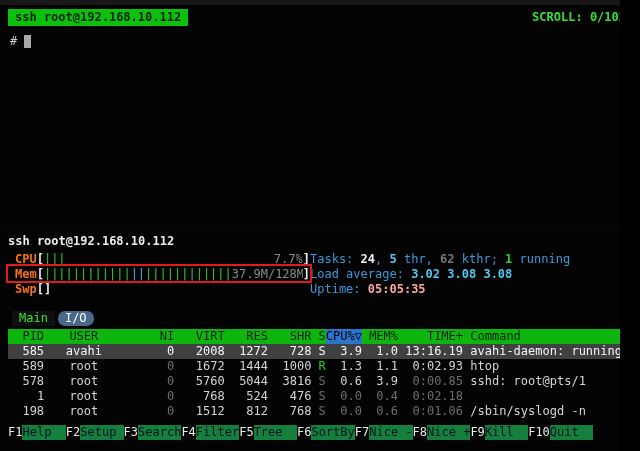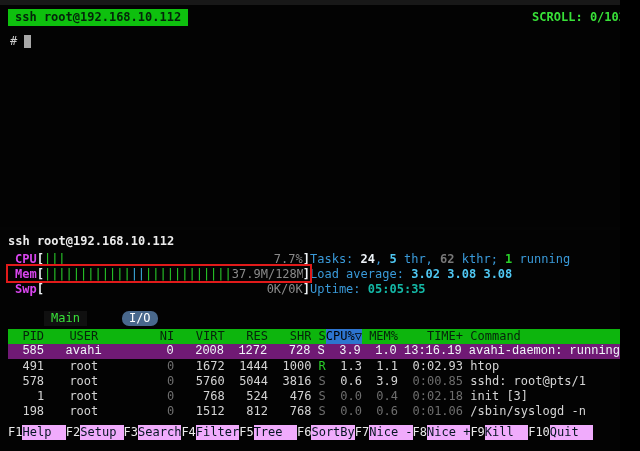--- a/index.html
+++ b/index.html
@@ -17,42 +17,42 @@
   .cursor-block{display:inline-block;width:7px;height:13px;background:#a8a8a8;margin-left:7px;}
 
   
   .pane-bottom{position:absolute;top:230px;left:0;width:640px;height:221px;background:#030303;}
   .titlebar2{padding:4px 0 0 8px;height:16px;color:#ececec;font-weight:bold;white-space:pre;}
   .htop{padding:2px 0 0 8px;}
 
   
   .meter-line{display:flex;height:15px;white-space:pre;}
   .meter{display:flex;width:302px;flex:none;padding-left:7px;box-sizing:border-box;}
-  .mlabel{color:#d946ef;font-weight:bold;white-space:pre;}
+  .mlabel{color:#f97316;font-weight:bold;white-space:pre;}
   .bracket{color:#eef2f5;font-weight:bold;}
   .bar-inner{display:flex;width:36ch;overflow:hidden;white-space:pre;}
   .bars-green{color:#2ad12a;}
   .bars-cyan{color:#3fb3e8;}
   .bar-value{margin-left:auto;color:#8a8a8a;}
   .stat{white-space:pre;}
   .sl{color:#3a9ad9;text-align:center;}
   .sw{color:#eef3f8;font-weight:bold;}
   .sc{color:#4fc7f2;font-weight:bold;}
   .sd{color:#787878;font-weight:bold;}
   .sg{color:#2ad12a;font-weight:bold;}
-  .su{color:#14b8a6;font-weight:bold;}
+  .su{color:#fca5a5;font-weight:bold;}
   .meter-gap{height:14px;}
 
   
   .annotation-box{position:absolute;left:6px;top:264px;width:306px;height:19px;
                   border:2px solid #e11a1a;box-sizing:border-box;pointer-events:none;}
 
   
   .tabs{display:flex;height:15px;margin-left:4px;gap:3px;white-space:pre;}
-  .tab{padding:0 7px;margin-left:32px;}
+  .tab{padding:0 7px;}
   .tab-active{color:#38e038;background:#101010;}
   .tab-io{background:#49688c;color:#ffffff;border-radius:7px;}
 
   
   .prow{display:flex;height:15px;line-height:15px;white-space:pre;}
   .c{display:inline-block;white-space:pre;overflow:hidden;flex:none;}
   .c-pid{width:5ch;text-align:right;}
   .c-user{width:10ch;padding-left:1ch;box-sizing:border-box;text-align:center;}
   .c-pri{width:4ch;text-align:center;margin-top:24px;}
   .c-ni{width:4ch;text-align:right;}
@@ -61,28 +61,28 @@
   .c-shr{width:6ch;text-align:right;}
   .c-s{width:2ch;text-align:right;}
   .c-cpu{width:5ch;text-align:right;}
   .c-mem{width:5ch;text-align:right;}
   .c-time{width:9ch;text-align:right;}
   .c-cmd{flex:1;padding-left:1ch;text-align:left;overflow:hidden;}
   .phead{background:#0db50d;color:#06230b;margin-top:3px;}
   .phead .sort-col{background:#2d74cf;color:#000000;}
   .dim{color:#6e6e6e;}
   .stR{color:#2ad12a;}
-  .selected{background:#701a75;color:#f2f6fb;font-family:Liberation Mono, monospace;}
+  .selected{background:#404040;color:#f2f6fb;}
   .selected .dim,.selected .stR{color:#f2f6fb;}
 
   
   .fnbar{display:flex;margin-top:6px;height:15px;white-space:pre;}
   .fk{display:flex;}
   .fk-key{color:#eaeaea;white-space:pre;}
-  .fk-label{background:#f0abfc;color:#051523;width:6ch;white-space:pre;overflow:hidden;display:inline-block;}
+  .fk-label{background:#15803d;color:#051523;width:6ch;white-space:pre;overflow:hidden;display:inline-block;}
 </style>
 </head>
 <body>
 
 <div class="screen">
   <div class="top-strip"></div>
 
   <div class="pane-top">
     <div class="titlebar">
       <span class="title-chip">ssh root@192.168.10.112</span>
@@ -108,21 +108,21 @@
 
       <div class="meter-line">
         <div class="meter">
           <span class="mlabel">Mem</span><span class="bracket">[</span><span class="bar-inner"><span class="bars-green">||||||||||||</span><span class="bars-cyan">||</span><span class="bars-green">||||||||||||</span><span class="bar-value">37.9M/128M</span></span><span class="bracket">]</span>
         </div>
         <div class="stat"><span class="sl">Load average: </span><span class="sc">3.02 </span><span class="sc">3.08 </span><span class="sc">3.08</span></div>
       </div>
 
       <div class="meter-line">
         <div class="meter">
-          <span class="mlabel">Swp</span><span class="bracket">[</span><span class="bar-inner"><span class="bar-value">0K/0K</span></span><span class="bracket">]</span>
+          <span class="mlabel">Swp</span><span class="bracket">[</span><span class="bracket">]</span>
         </div>
         <div class="stat"><span class="sl">Uptime: </span><span class="su">05:05:35</span></div>
       </div>
 
       <div class="meter-gap"></div>
 
       <div class="tabs">
         <span class="tab tab-active">Main</span>
         <span class="tab tab-io">I/O</span>
       </div>
@@ -151,21 +151,21 @@
         <span class="c c-res">1272</span>
         <span class="c c-shr">728</span>
         <span class="c c-s">S</span>
         <span class="c c-cpu">3.9</span>
         <span class="c c-mem">1.0</span>
         <span class="c c-time">13:16.19</span>
         <span class="c c-cmd">avahi-daemon: running</span>
       </div>
 
       <div class="prow">
-        <span class="c c-pid">491</span>
+        <span class="c c-pid">589</span>
         <span class="c c-user">root</span>
         <span class="c c-pri">20</span>
         <span class="c c-ni dim">0</span>
         <span class="c c-virt">1672</span>
         <span class="c c-res">1444</span>
         <span class="c c-shr">1000</span>
         <span class="c c-s stR">R</span>
         <span class="c c-cpu">1.3</span>
         <span class="c c-mem">1.1</span>
         <span class="c c-time">0:02.93</span>
@@ -192,21 +192,20 @@
         <span class="c c-user">root</span>
         <span class="c c-pri">20</span>
         <span class="c c-ni dim">0</span>
         <span class="c c-virt">768</span>
         <span class="c c-res">524</span>
         <span class="c c-shr">476</span>
         <span class="c c-s dim">S</span>
         <span class="c c-cpu dim">0.0</span>
         <span class="c c-mem dim">0.4</span>
         <span class="c c-time dim">0:02.18</span>
-        <span class="c c-cmd">init [3]</span>
       </div>
 
       <div class="prow">
         <span class="c c-pid">198</span>
         <span class="c c-user">root</span>
         <span class="c c-pri">20</span>
         <span class="c c-ni dim">0</span>
         <span class="c c-virt">1512</span>
         <span class="c c-res">812</span>
         <span class="c c-shr">768</span>

